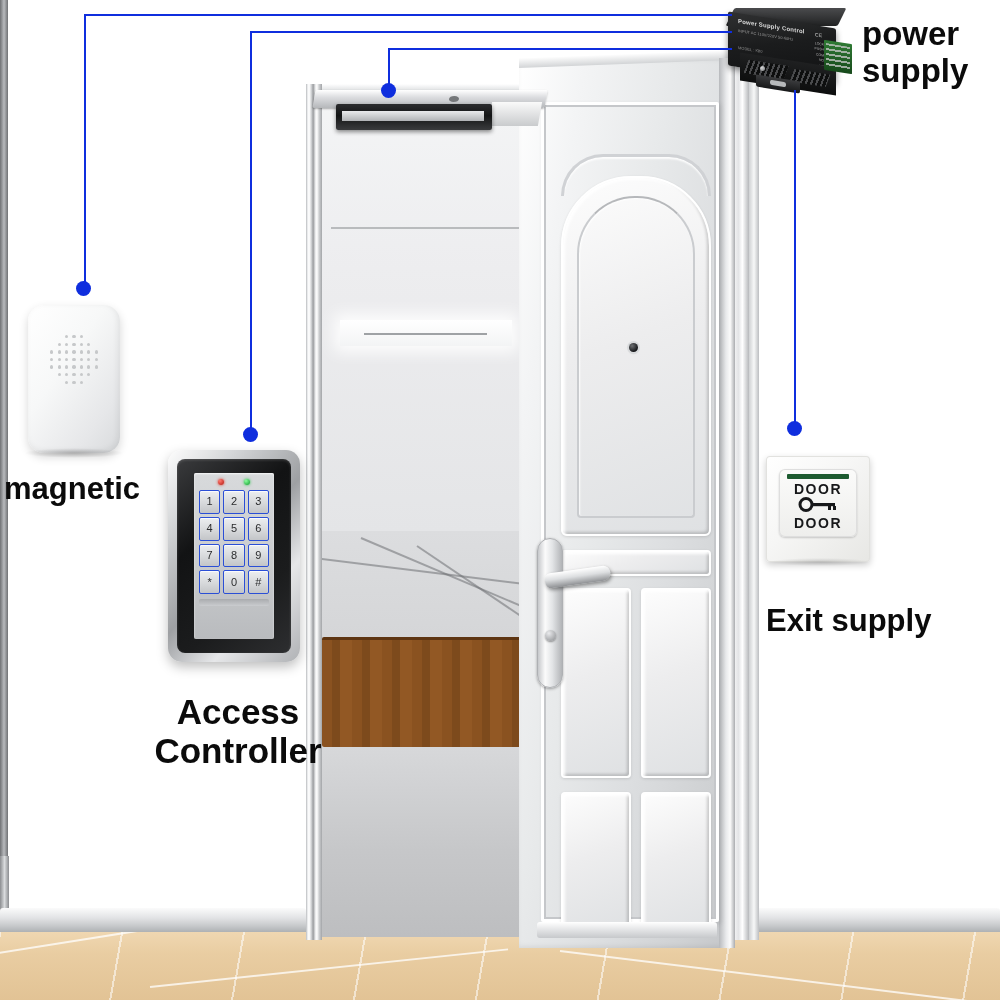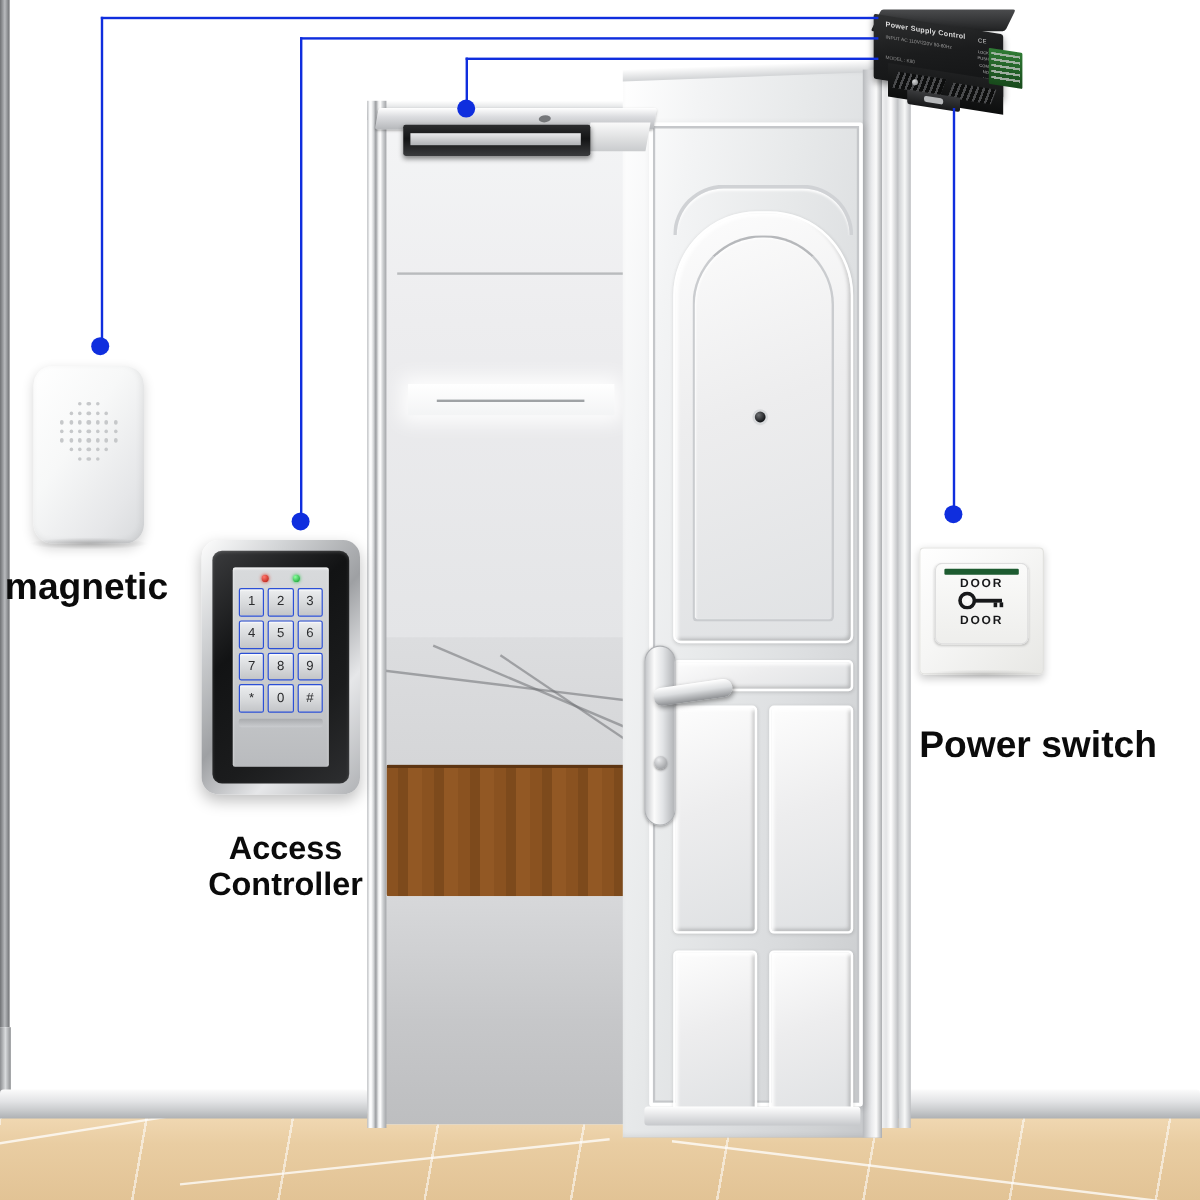--- a/index.html
+++ b/index.html
@@ -383,21 +383,21 @@
     background: linear-gradient(180deg,#fbfbfa,#eeeeec);
     border-radius: 6px;
     box-shadow: inset 0 0 0 1px #dedede, 0 1px 2px rgba(0,0,0,.18);
     display: flex; flex-direction: column; align-items: center;
     padding-top: 5px;
   }
   .exit-greenbar {
     width: 62px; height: 5px; background: #1d5b30; border-radius: 1px;
   }
   .exit-word {
-    font-size: 10px; font-weight: bold; color: #17181a; letter-spacing: 1.5px;
+    font-size: 14px; font-weight: bold; color: #17181a; letter-spacing: 1.5px;
     margin-top: 3px; line-height: 1;
   }
   .exit-key-icon { margin-top: 1px; }
   .exit-plate-shadow {
     position: absolute; left: 770px; top: 558px; width: 100px; height: 8px;
     background: radial-gradient(ellipse at center, rgba(0,0,0,.16), rgba(0,0,0,0) 72%);
   }
 
   
   .wire { position: absolute; background: #0f2ede; }
@@ -413,21 +413,21 @@
     position: absolute;
     color: #0b0b0b;
     font-family: "Liberation Sans", sans-serif;
     font-weight: bold;
     line-height: 1.12;
     white-space: pre-line;
   }
   #label-power-supply { left: 862px; top: 16px;  font-size: 33px; }
   #label-maglock      { left: 316px; top: 142px; font-size: 27px; text-align: left; }
   #label-doorbell     { left: 4px;   top: 472px; font-size: 31px; }
-  #label-access       { left: 152px; top: 692px; font-size: 27px; width: 172px; text-align: center; }
+  #label-access       { left: 152px; top: 692px; font-size: 35px; width: 172px; text-align: center; }
   #label-exit         { left: 766px; top: 604px; font-size: 31px; }
 </style>
 </head>
 <body>
 
 <div id="stage">
 
   <div class="floor">
     <div class="floor-seam" style="left:-40px; top:30px; width:420px; transform:rotate(-9deg);"></div>
     <div class="floor-seam" style="left:560px; top:22px; width:520px; transform:rotate(7deg);"></div>
@@ -600,18 +600,20 @@
   <div class="wire wire-v" style="left:250px; top:31px; height:402px;"></div>
   <div class="node" style="left:243px; top:427px;"></div>
 
   <div class="wire wire-h" style="left:388px; top:48px; width:344px;"></div>
   <div class="wire wire-v" style="left:388px; top:48px; height:42px;"></div>
   <div class="node" style="left:381px; top:83px;"></div>
 
   <div class="wire wire-v" style="left:794px; top:90px; height:338px;"></div>
   <div class="node" style="left:787px; top:421px;"></div>
 
+  <div class="label" id="label-power-supply">power
+supply</div>
   <div class="label" id="label-doorbell">magnetic</div>
   <div class="label" id="label-access">Access
 Controller</div>
-  <div class="label" id="label-exit">Power switch</div>
+  <div class="label" id="label-exit">Exit supply</div>
 
 </div>
 
 </body></html>

